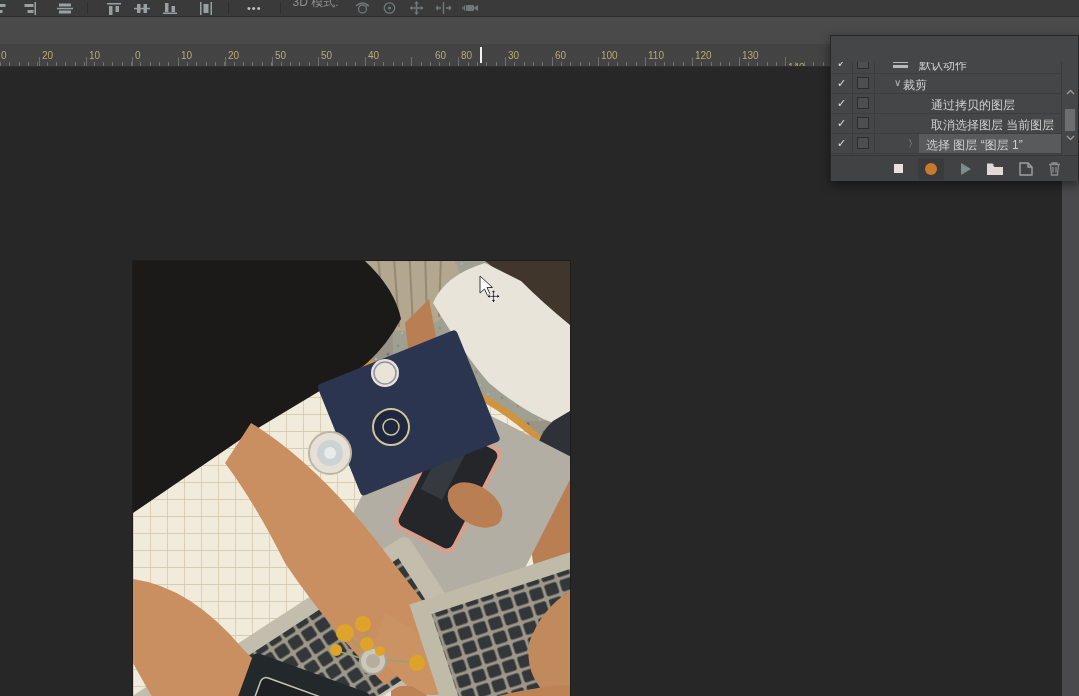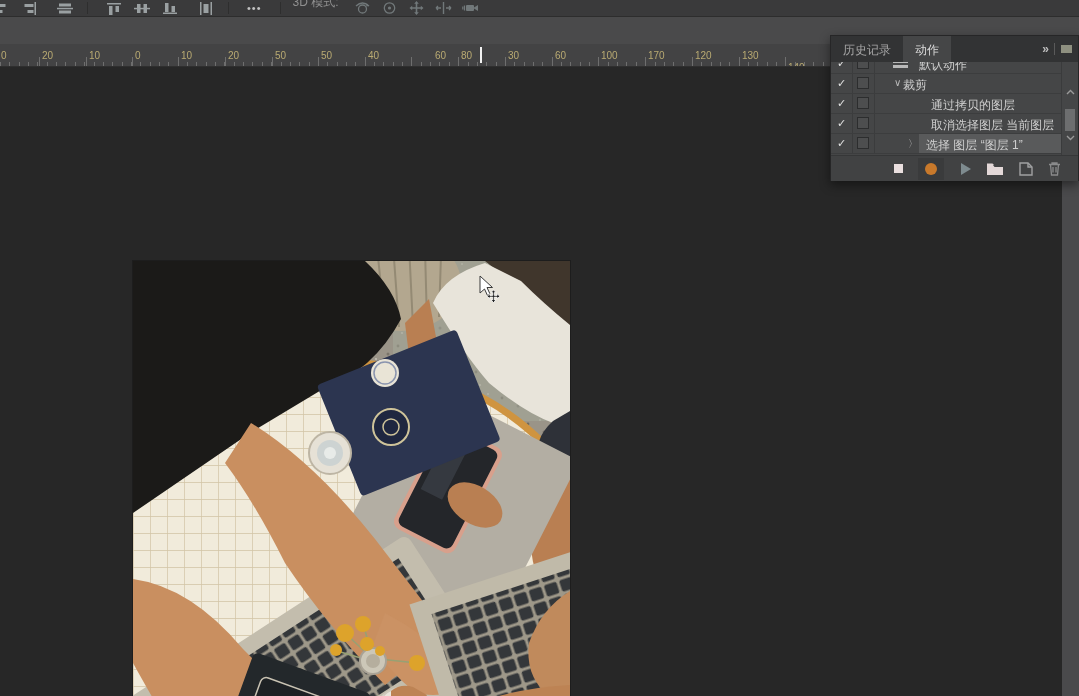--- a/index.html
+++ b/index.html
@@ -279,21 +279,21 @@
     <span class="num" style="left: 435px;">60</span>
     <div class="tick" style="left: 458px; height: 9px;"></div>
     <span class="num" style="left: 461px;">80</span>
     <div class="tick" style="left: 505px; height: 9px;"></div>
     <span class="num" style="left: 508px;">30</span>
     <div class="tick" style="left: 552px; height: 9px;"></div>
     <span class="num" style="left: 555px;">60</span>
     <div class="tick" style="left: 598px; height: 9px;"></div>
     <span class="num" style="left: 601px;">100</span>
     <div class="tick" style="left: 645px; height: 9px;"></div>
-    <span class="num" style="left: 648px;">170</span>
+    <span class="num" style="left: 648px;">110</span>
     <div class="tick" style="left: 692px; height: 9px;"></div>
     <span class="num" style="left: 695px;">120</span>
     <div class="tick" style="left: 739px; height: 9px;"></div>
     <span class="num" style="left: 742px;">130</span>
     <div class="tick" style="left: 785px; height: 9px;"></div>
     <span class="num" style="left: 788px; margin-top: 12px;">140</span>
   </div>
 
 <div class="canvas">
   <svg class="photo" viewBox="0 0 437 502" preserveAspectRatio="none">
@@ -433,29 +433,20 @@
 <div class="dock-strip"></div>
 
 <svg class="cursor" viewBox="0 0 24 30">
   <path d="M2 1L2 18L6.5 14L9.5 20.5L12 19L9 12.5L14.5 12.5Z" fill="#fff" stroke="#3a3a3a" stroke-width="1"></path>
   <g transform="translate(9,15)">
     <path d="M6.5 0l2.6 2.6H7.3v2.8h2.8V3.6L12.7 6.3 10.1 8.9V7.1H7.3v2.8h1.8L6.5 12.5 3.9 9.9h1.8V7.1H2.9v1.8L.3 6.3 2.9 3.6v1.8h2.8V2.6H3.9z" fill="#222" stroke="#fff" stroke-width=".8"></path>
   </g>
 </svg>
 
 <div class="panel">
-  <div class="tabbar">
-    <div class="tab">历史记录</div>
-    <div class="tab active">动作</div>
-    <div class="tab-right">
-      <span class="collapse">»</span>
-      <span class="tab-vsep"></span>
-      <span class="menu-sq"></span>
-    </div>
-  </div>
 
   <div class="list">
     <div class="row first">
       <span class="chk">✓</span>
       <span class="colline1"></span>
         <span class="colline2"></span>
       <span class="tog"></span>
       <span class="set-icon">
           <div></div>
           <div></div>

